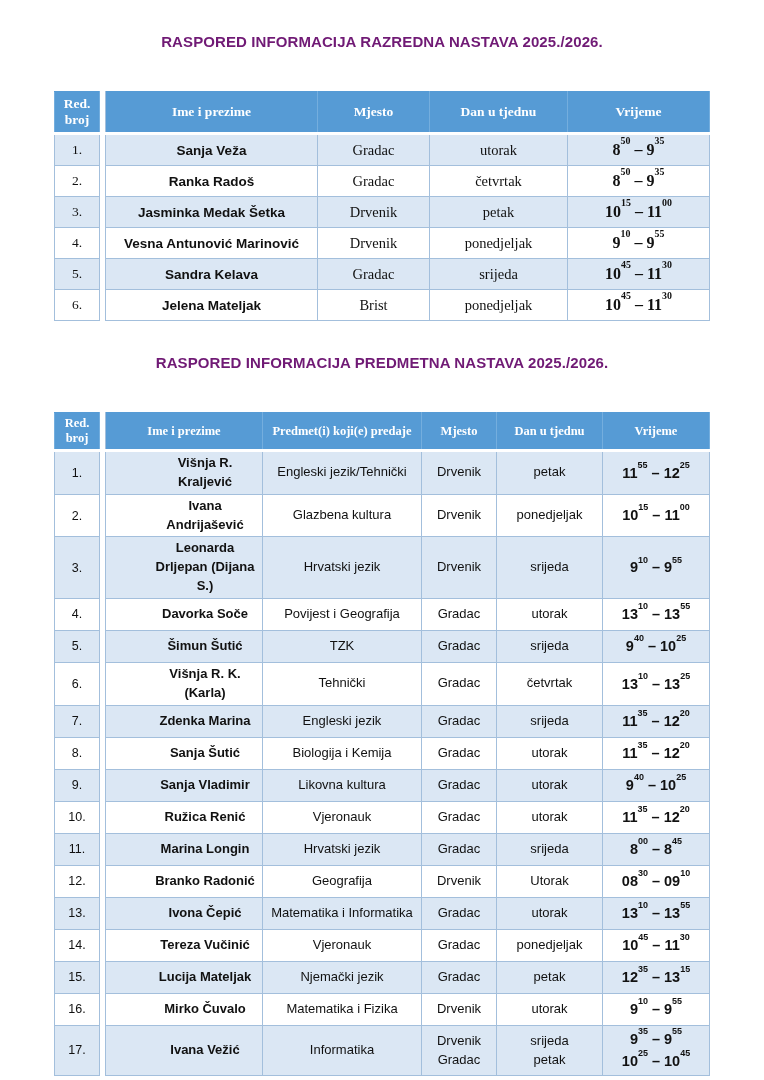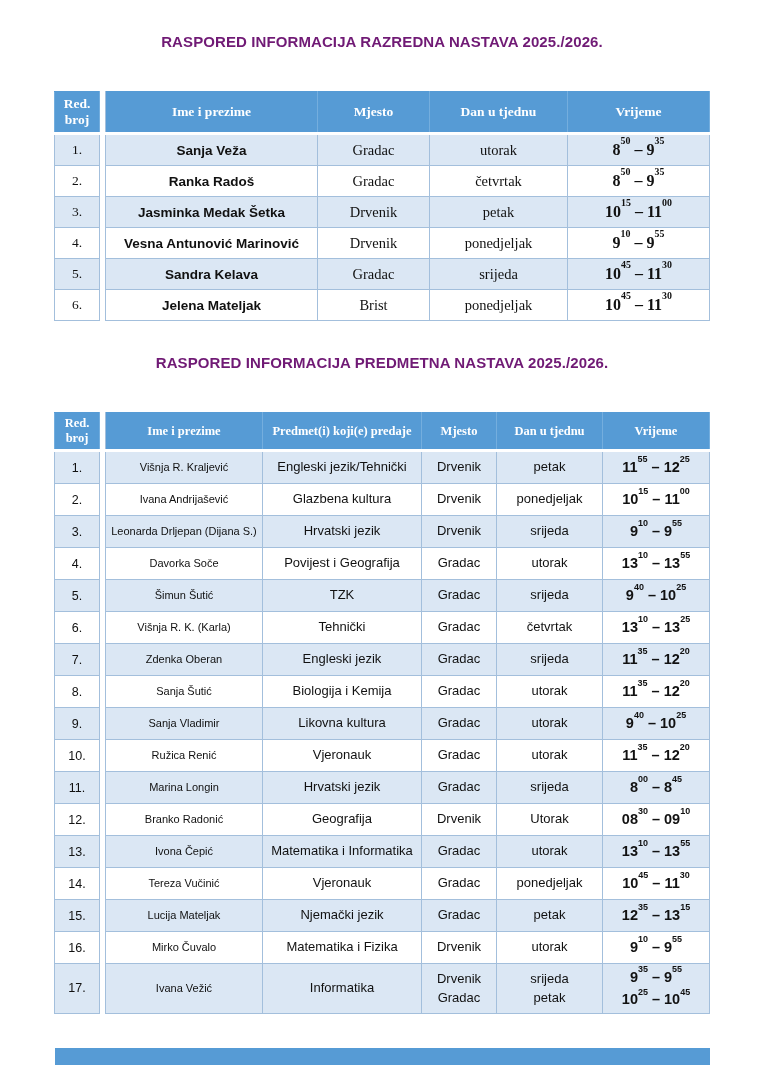--- a/index.html
+++ b/index.html
@@ -31,21 +31,21 @@
   .sched th.gap, .sched td.gap { background:#ffffff !important; border-top:none; border-bottom:none;
               border-left:1px solid #a3bfdc; border-right:1px solid #a3bfdc; padding:0; }
   .sched th.gap { border-top:1px solid #ffffff; }
 
   .t1 .num   { font-family:"Liberation Serif",serif; font-size:13.5px; }
   .t1 .name  { font-weight:bold; font-size:13.5px; }
   .t1 .place, .t1 .day { font-family:"Liberation Serif",serif; font-size:14.5px; }
   .t1 .time  { font-family:"Liberation Serif",serif; font-weight:bold; font-size:16px;margin-top:17px; }
 
   .t2 .num   { font-size:12.5px; }
-  .t2 .name  { font-weight:normal; font-size:11px; line-height:1.45; }
+  .t2 .name  { font-weight:bold; font-size:13px; line-height:1.45;padding-left:46px; }
   .t2 .subject, .t2 .place, .t2 .day { font-size:13px; line-height:1.45; }
   .t2 .time  { font-weight:bold; font-size:14.5px; }
 
   .mins { font-size:62%; position:relative; top:-0.45em; line-height:0; }
   .sep  { padding:0 4px; }
   .time-line { display:block; line-height:1.55; }
   .cell-line { display:block; line-height:1.5; }
 
   .footer-bar { width:655px; height:17px; margin:34px auto 0 auto; background:#569bd5; }
 </style>
@@ -225,21 +225,21 @@
           <td class="subject">Tehnički</td>
           <td class="place">Gradac</td>
           <td class="day">četvrtak</td>
           <td class="time">
             <span class="time-line"><span>13</span><sup class="mins">10</sup><span class="sep">–</span><span>13</span><sup class="mins">25</sup></span>
           </td>
         </tr>
         <tr>
           <td class="num">7.</td>
           <td class="gap"></td>
-          <td class="name">Zdenka Oberan</td>
+          <td class="name">Zdenka Marina</td>
           <td class="subject">Engleski jezik</td>
           <td class="place">Gradac</td>
           <td class="day">srijeda</td>
           <td class="time">
             <span class="time-line"><span>11</span><sup class="mins">35</sup><span class="sep">–</span><span>12</span><sup class="mins">20</sup></span>
           </td>
         </tr>
         <tr>
           <td class="num">8.</td>
           <td class="gap"></td>

